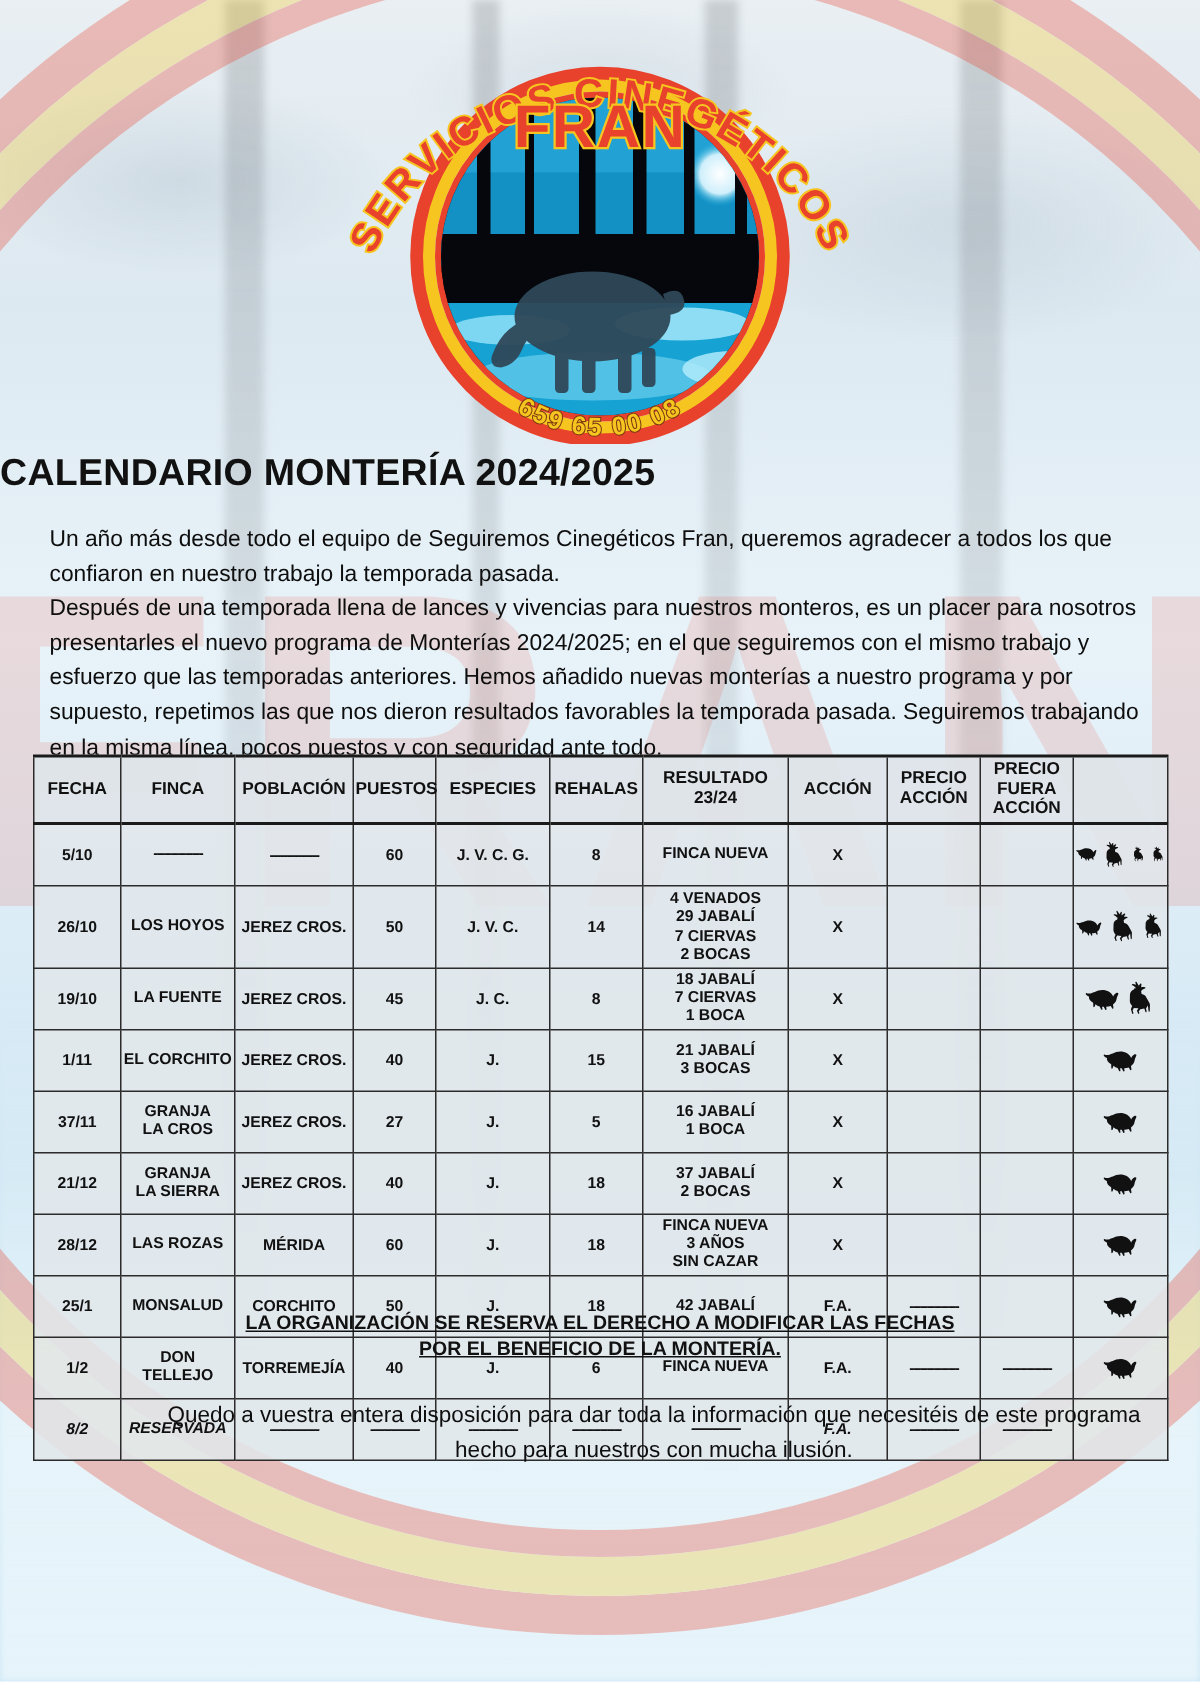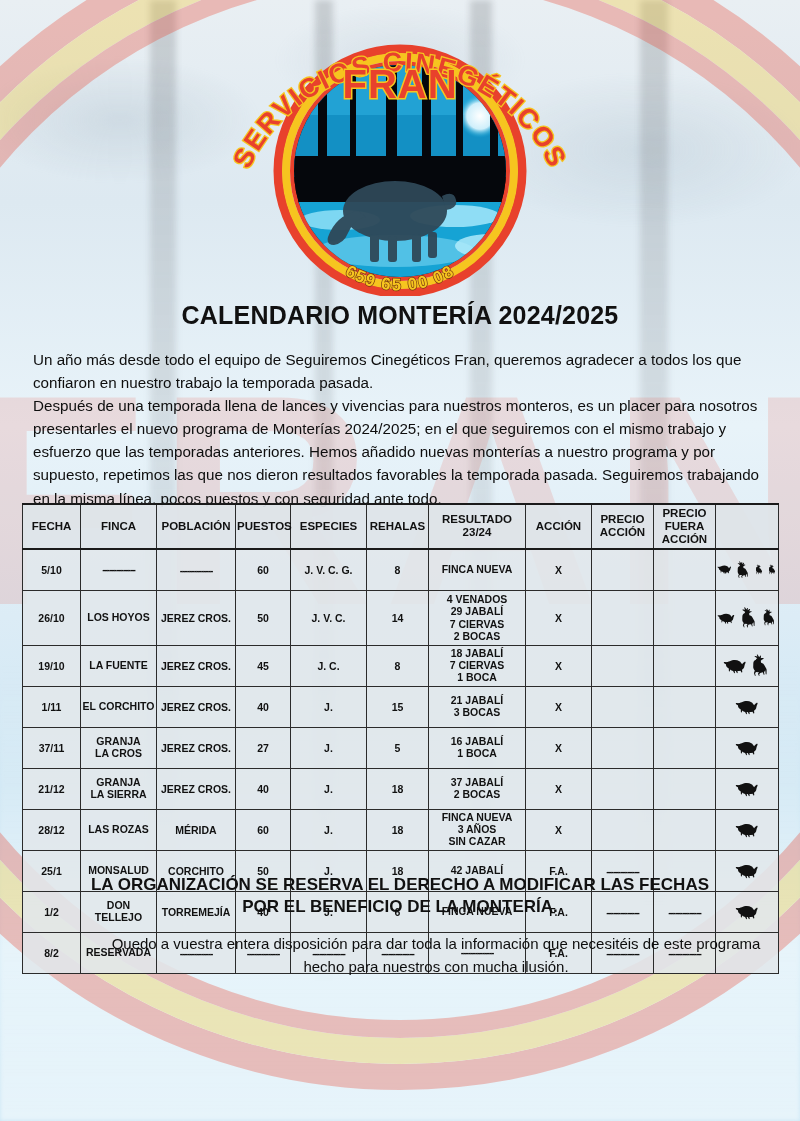--- a/index.html
+++ b/index.html
@@ -73,21 +73,21 @@
     position:absolute;left:50%;top:6px;transform:translateX(-50%);
     width:420px;height:290px;
   }
   #logo svg{display:block;}
 
   
   #content{position:absolute;inset:0;}
 
   #page-title{
     position:absolute;top:301px;left:0;width:800px;
-    text-align:center;font-size:25px;font-weight:bold;
+    text-align:left;font-size:25px;font-weight:bold;
     letter-spacing:.2px;color:#111;
   }
 
   #intro{
     position:absolute;top:348px;left:33px;width:734px;
     font-size:15.2px;line-height:1.52;color:#0e0e0e;
   }
   #intro p{margin:0;}
 
   
@@ -118,28 +118,28 @@
   td.c-finca{font-size:11px;font-weight:bold;line-height:1.1;}
   td.c-pobl{font-size:10.5px;font-weight:bold;}
   td.c-puestos{font-size:11px;font-weight:bold;}
   td.c-esp{font-size:11px;font-weight:bold;}
   td.c-reh{font-size:10.5px;font-weight:bold;}
   td.c-res{font-size:10.5px;font-weight:bold;line-height:1.14;}
   td.c-res.tiny{font-size:7px;line-height:1.2;}
   td.c-accion{font-size:11px;font-weight:bold;}
   td.c-icons{padding:0;}
   .dash{letter-spacing:-1px;font-weight:bold;color:#111;font-size:10px;}
-  tbody tr:last-child td{border-bottom:2.5px solid #1a1a1a;}
+  tbody tr:last-child td{border-bottom:2.5px solid #1a1a1a;font-style:italic;}
   .icons-row{display:flex;align-items:center;justify-content:center;gap:4px;height:34px;}
   .icons-row svg{display:block;}
 
   
   #reserve-note{
     position:absolute;top:874px;left:0;width:800px;text-align:center;
-    font-size:17px;font-weight:bold;line-height:1.3;color:#111;
+    font-size:13px;font-weight:bold;line-height:1.3;color:#111;text-decoration:underline;
   }
   #closing{
     position:absolute;top:932px;left:0;width:800px;text-align:center;
     font-size:15px;line-height:1.55;color:#0e0e0e;margin-left:36px;
   }
   #closing p{margin:0;}
 </style>
 </head>
 <body>
 

